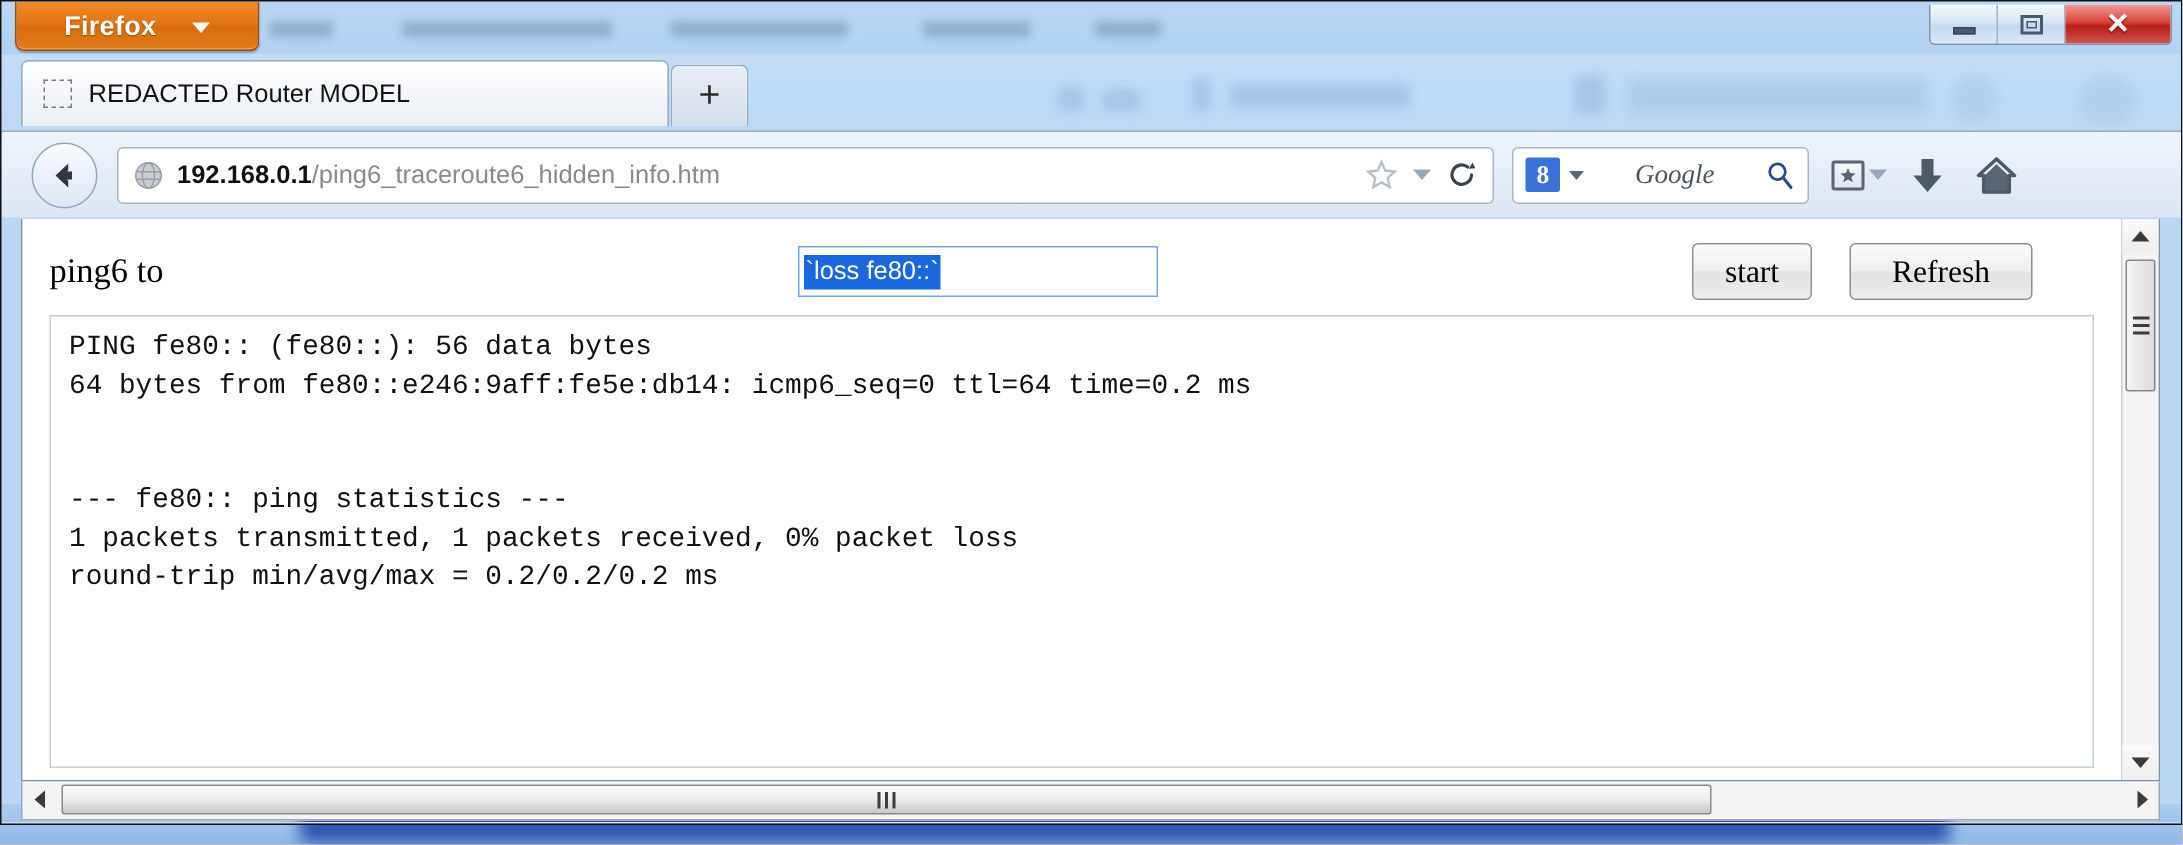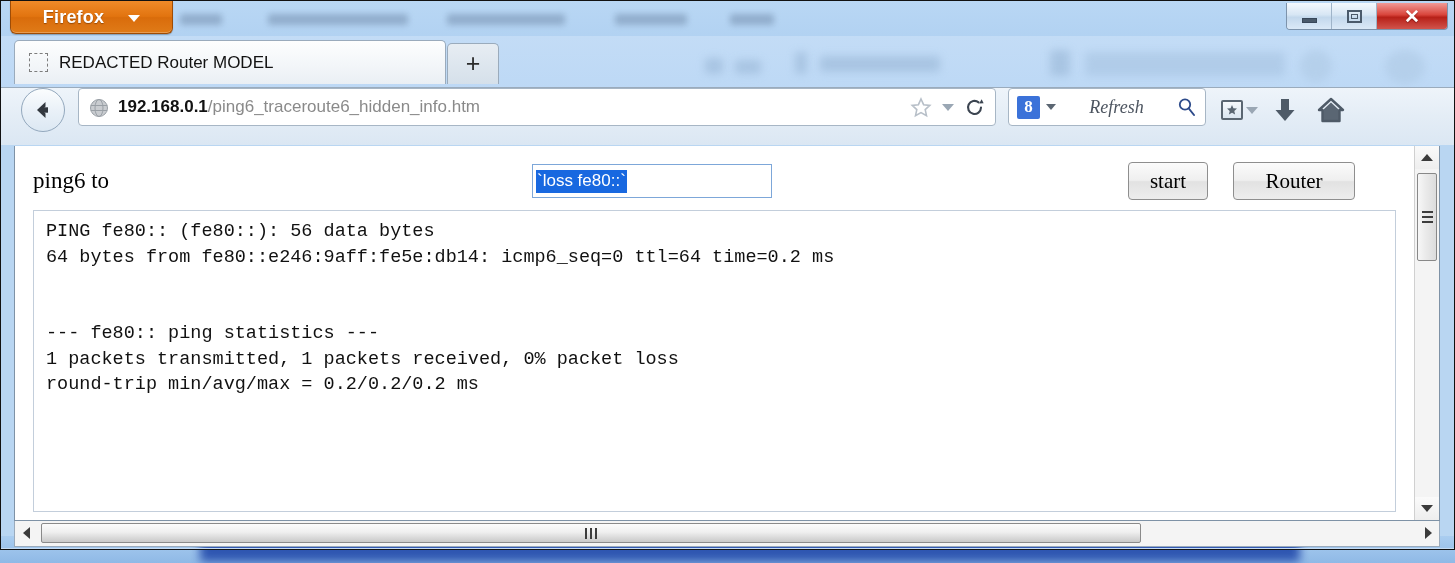--- a/index.html
+++ b/index.html
@@ -232,21 +232,21 @@
 
   
   .navbar {
     position: absolute;
     left: 1px; top: 87px;
     width: 1453px; height: 58px;
     background: linear-gradient(to bottom, #eef4fa 0%, #e4edf6 50%, #dbe7f3 100%);
     border-top: 1px solid #9aabbc;
     box-sizing: border-box;
     display: flex;
-    align-items: flex-start;
+    align-items: center;
   }
   .backbtn {
     margin-left: 20px;
     width: 44px; height: 44px;
     border-radius: 50%;
     background: linear-gradient(to bottom, #fbfdfe 0%, #eaf1f8 50%, #dce8f3 100%);
     border: 1px solid #93a8bd;
     box-sizing: border-box;
     display: flex;
     align-items: center;
@@ -632,21 +632,21 @@
           <svg class="reload-icon" width="21" height="21" viewBox="0 0 21 21">
             <path d="M17 10.5 A6.5 6.5 0 1 1 14.6 5.4" fill="none" stroke="#3b4450" stroke-width="2.1" stroke-linecap="round"></path>
             <path d="M17.6 2.3 L15.2 6.5 L19.6 6.2 Z" fill="#3b4450"></path>
           </svg>
         </span>
       </div>
 
       <div class="searchbar">
         <span class="g-logo">8</span>
         <span class="s-caret"></span>
-        <span class="s-label">Refresh</span>
+        <span class="s-label">Google</span>
         <svg width="20" height="20" viewBox="0 0 20 20">
           <circle cx="8" cy="7.5" r="5.2" fill="none" stroke="#2c4a8a" stroke-width="1.8"></circle>
           <path d="M11.8 11.5 L17 18" stroke="#2c4a8a" stroke-width="2" stroke-linecap="round"></path>
         </svg>
       </div>
 
       <div class="toolbar-right">
         <div class="tbtn">
           <span class="bmk-icon">
             <svg width="12" height="12" viewBox="0 0 12 12">
@@ -674,21 +674,21 @@
       <div class="content-inner">
 
         <div class="ping-row">
           <span class="ping-label">ping6 to</span>
 
           <div class="ping-input">
             <span class="ping-input-value">`loss fe80::`</span>
           </div>
 
           <div class="btn btn-start">start</div>
-          <div class="btn btn-refresh">Router</div>
+          <div class="btn btn-refresh">Refresh</div>
         </div>
 
         <div class="output-box">
           <pre class="output-text">PING fe80:: (fe80::): 56 data bytes
 64 bytes from fe80::e246:9aff:fe5e:db14: icmp6_seq=0 ttl=64 time=0.2 ms
 
 
 --- fe80:: ping statistics ---
 1 packets transmitted, 1 packets received, 0% packet loss
 round-trip min/avg/max = 0.2/0.2/0.2 ms</pre>

